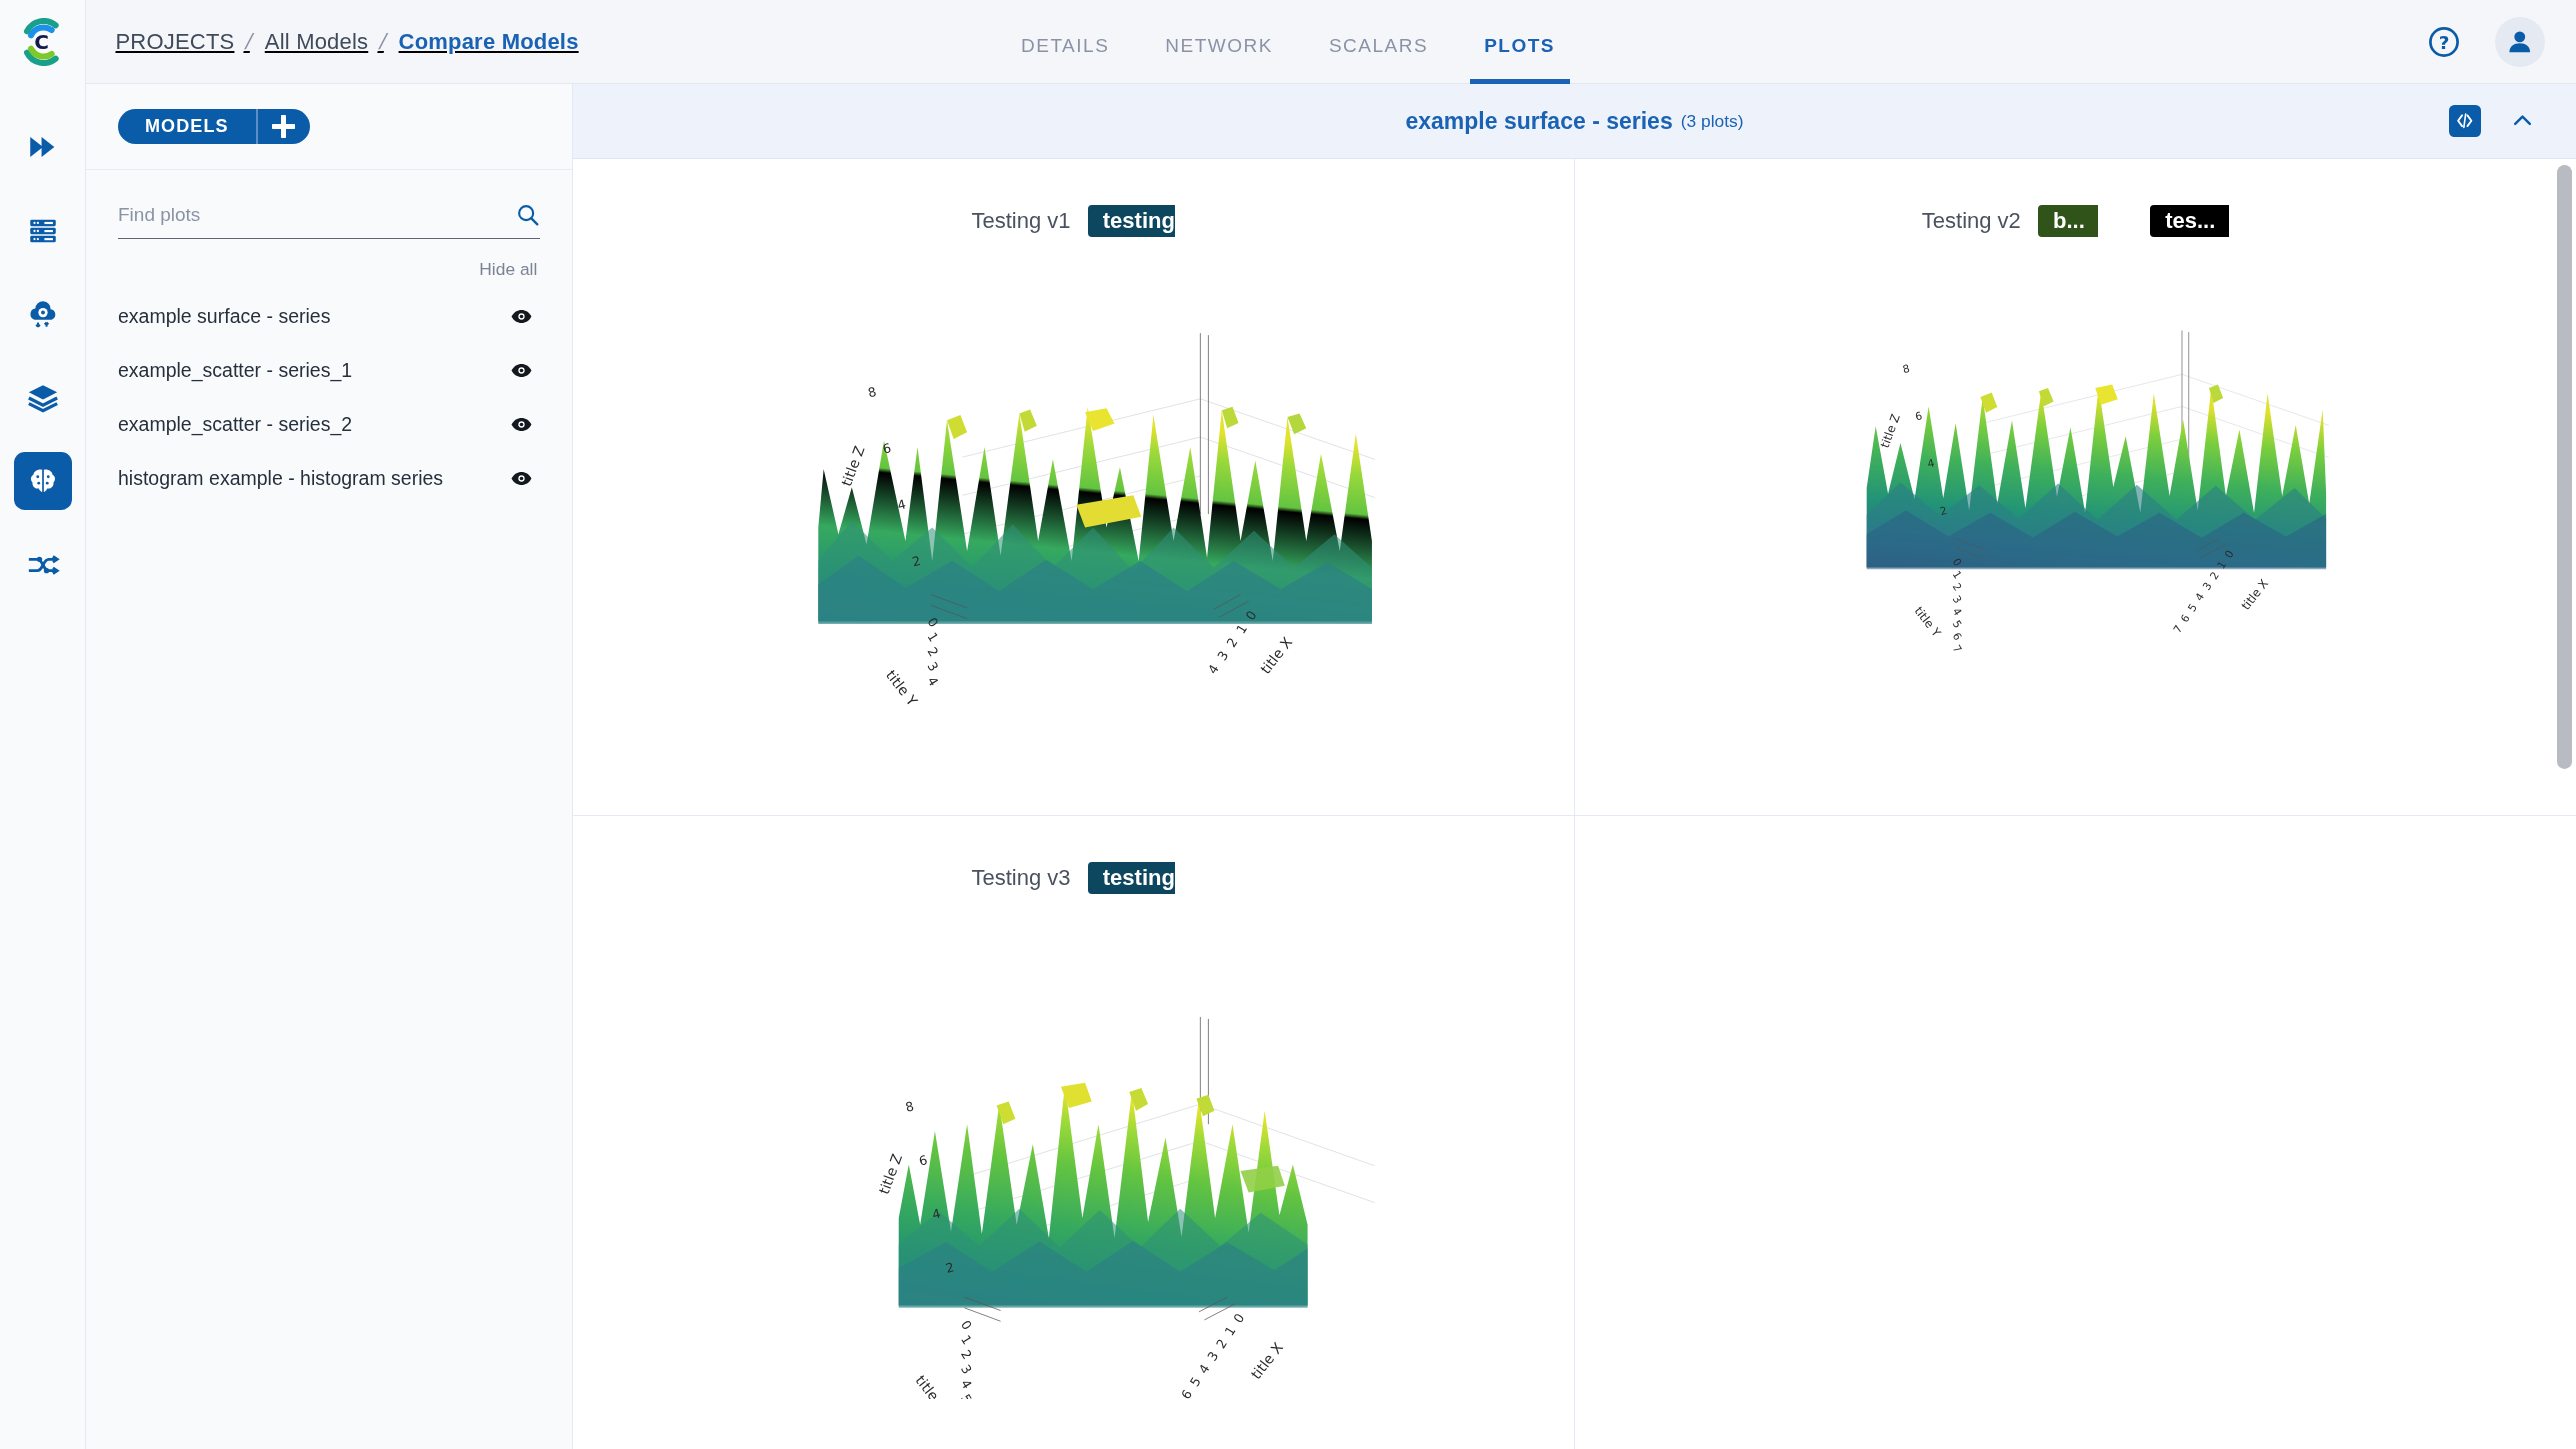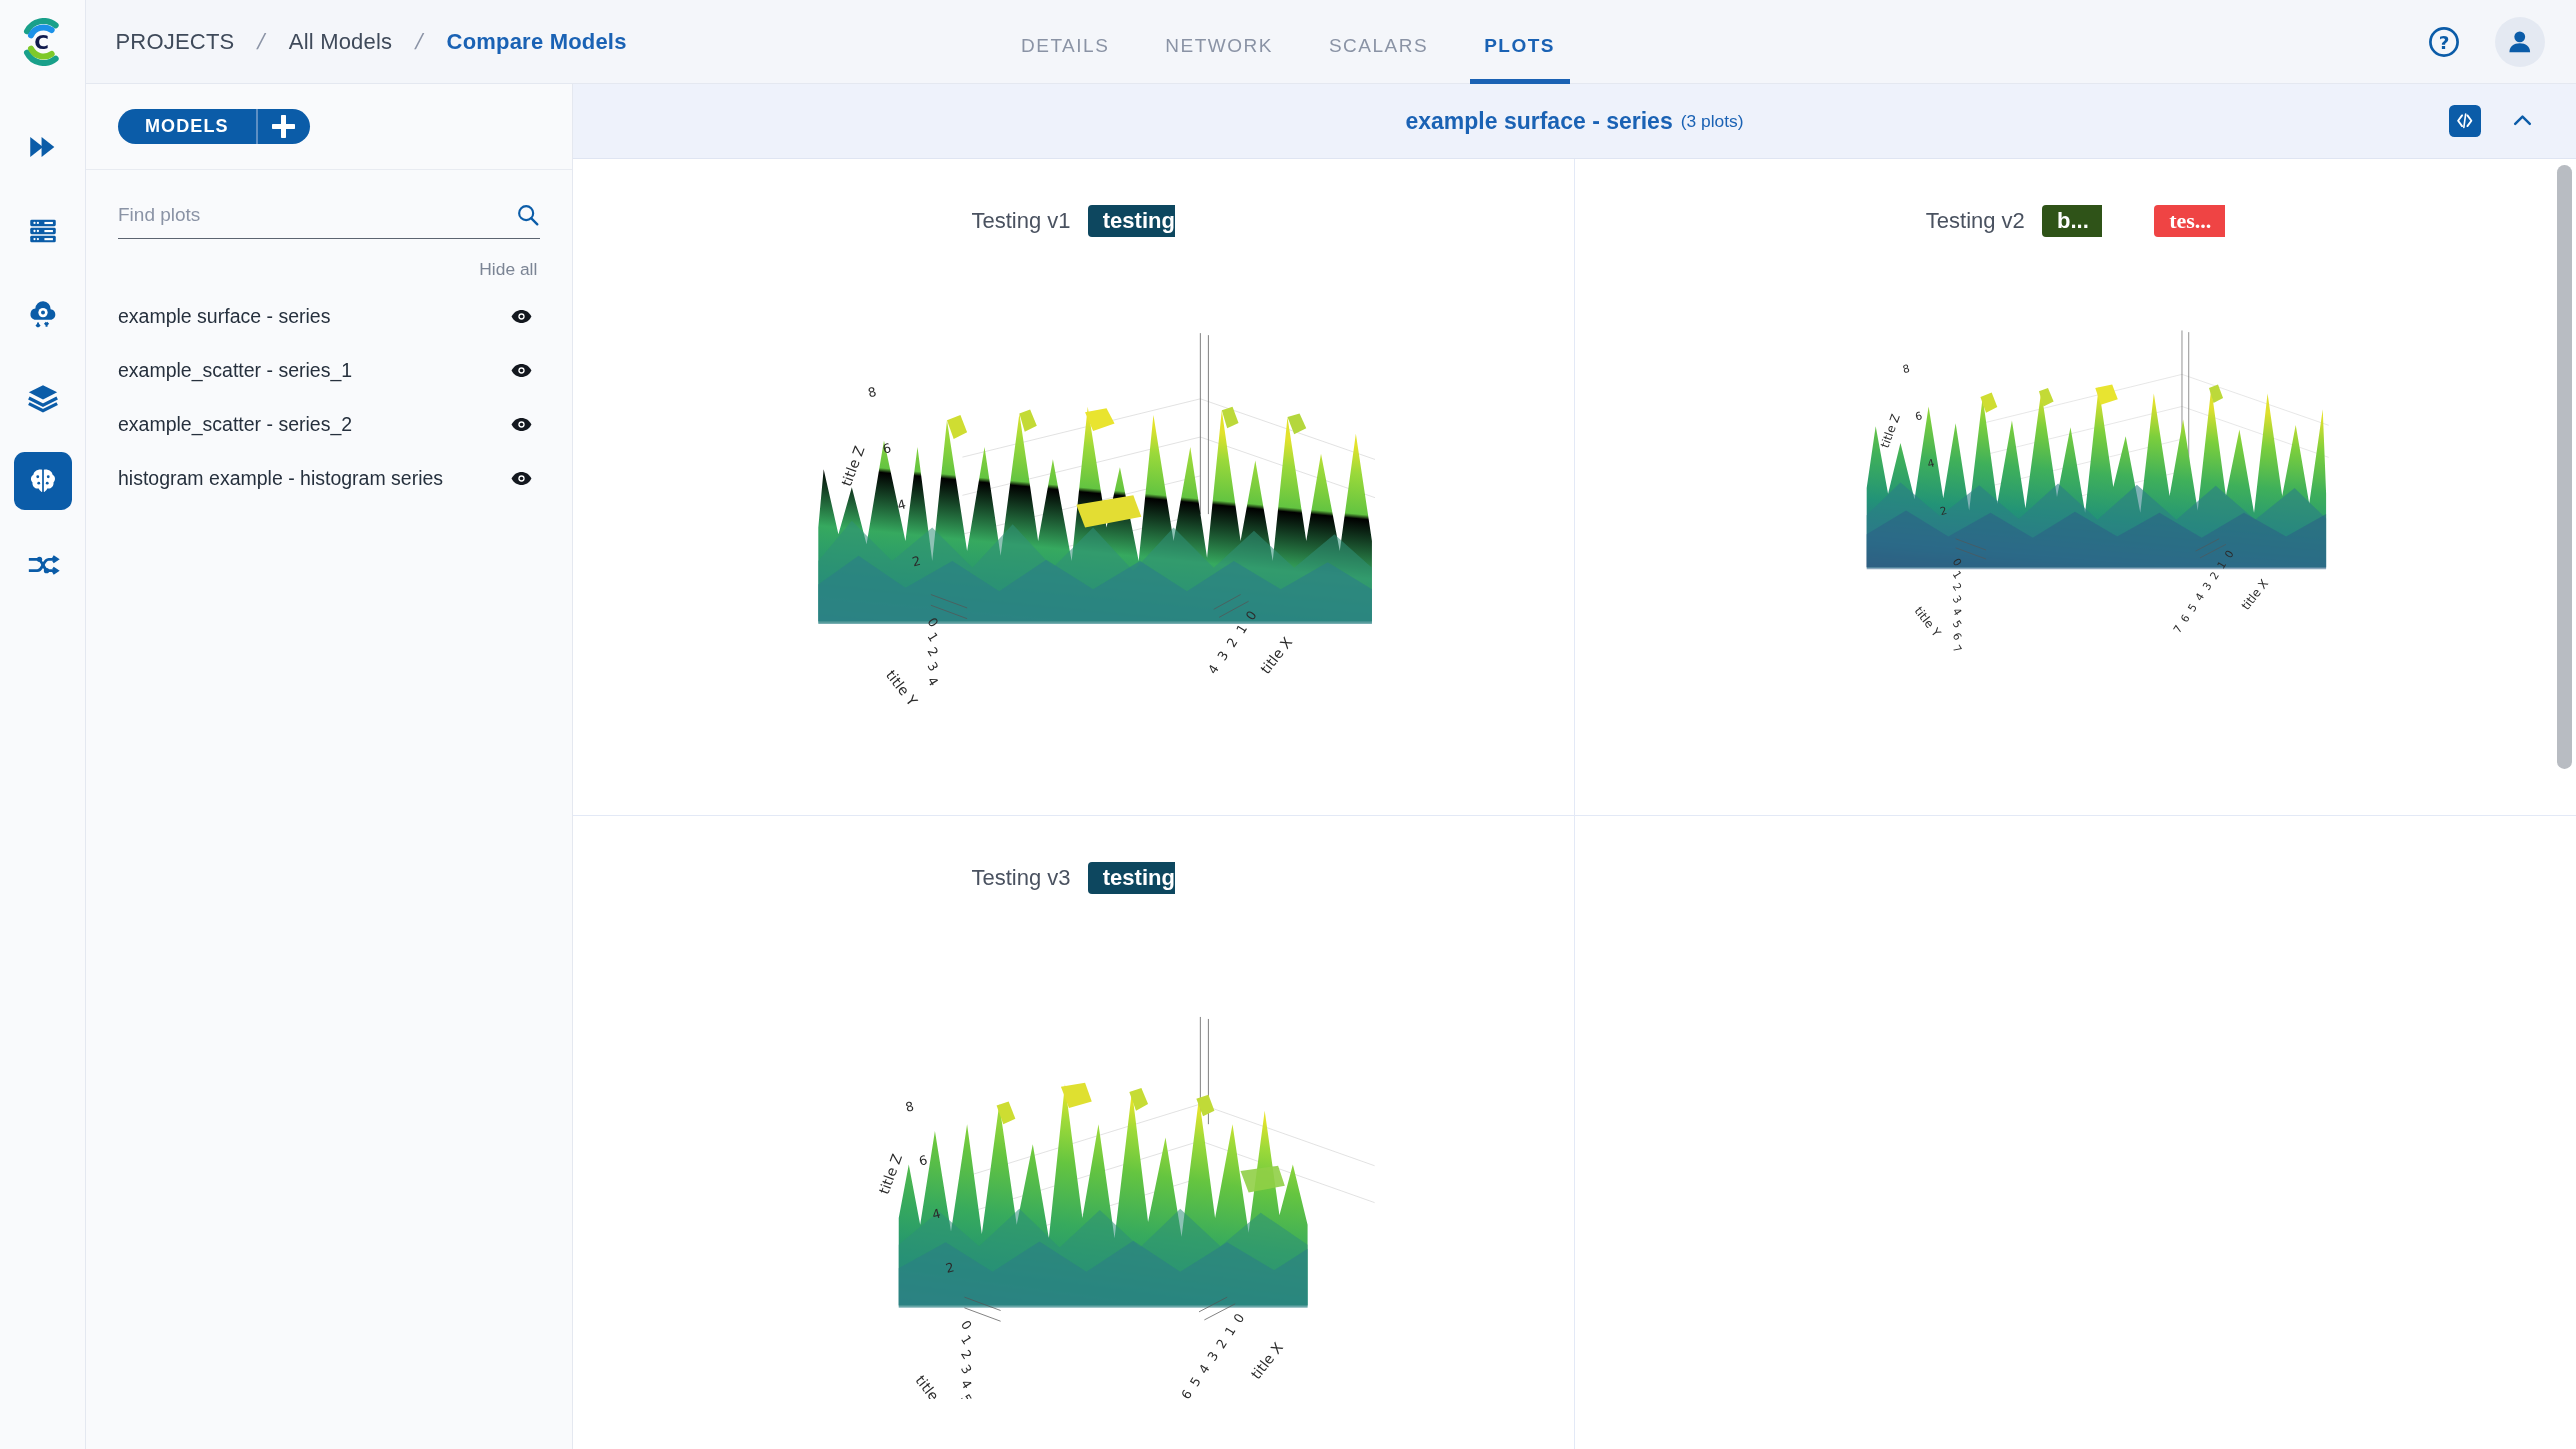--- a/index.html
+++ b/index.html
@@ -19,22 +19,22 @@
     border-bottom: 0.7px solid #e4e8f0;
     position: relative;
   }
   .logo-cell {
     width: 86px; height: 84px; flex: 0 0 86px;
     display: flex; align-items: center; justify-content: center;
     background: #f9fafc;
     border-right: 0.7px solid #e4e8f0;
   }
   .breadcrumb {
-    display: flex; align-items: flex-start; gap: 24px;
-    margin-left: 29.5px; font-size: 22px; letter-spacing: 0.2px;
+    display: flex; align-items: flex-start; gap: 12px;
+    margin-left: 29.5px; font-size: 22px; letter-spacing: 0.2px; text-decoration: underline;
   }
   .bc-item { color: #3f4a5a; white-space: nowrap; }
   .bc-item.active { color: #1a62b4; font-weight: bold; }
   .bc-sep { color: #8a93a5; font-size: 22px; transform: skewX(-14deg); }
 
   .tabs {
     position: absolute; left: 0; right: 0; top: 0; height: 84px;
     display: flex; align-items: flex-end; justify-content: center; gap: 0;
     pointer-events: none;
   }
@@ -517,21 +517,21 @@
           </div>
         </div>
 
         <div class="cell">
           <div class="cell-title-row">
             <span class="cell-title">Testing v2</span>
             <span class="tag" style="background:#2f5318;color:#2f5318;">
               <span style="color:#fff;position:relative;z-index:2">b...</span>
             </span>
             <span class="tag-spacer"></span>
-            <span class="tag" style="background:#ef4444;color:#0d475f;font-family:Liberation Serif, serif;">
+            <span class="tag" style="background:#000000;color:#0d475f;">
               <span style="color:#fff;position:relative;z-index:2">tes...</span>
             </span>
           </div>
           <div class="plot3d" style="transform:scale(0.84);transform-origin:center top;">
             <svg width="604" height="496" viewBox="0 0 900 740">
               <defs>
                 <linearGradient id="surf2" x1="0" y1="1" x2="0.22" y2="0">
                   <stop offset="0" stop-color="#3b3572"></stop>
                   <stop offset="0.14" stop-color="#2b6e8e"></stop>
                   <stop offset="0.36" stop-color="#229377"></stop>

